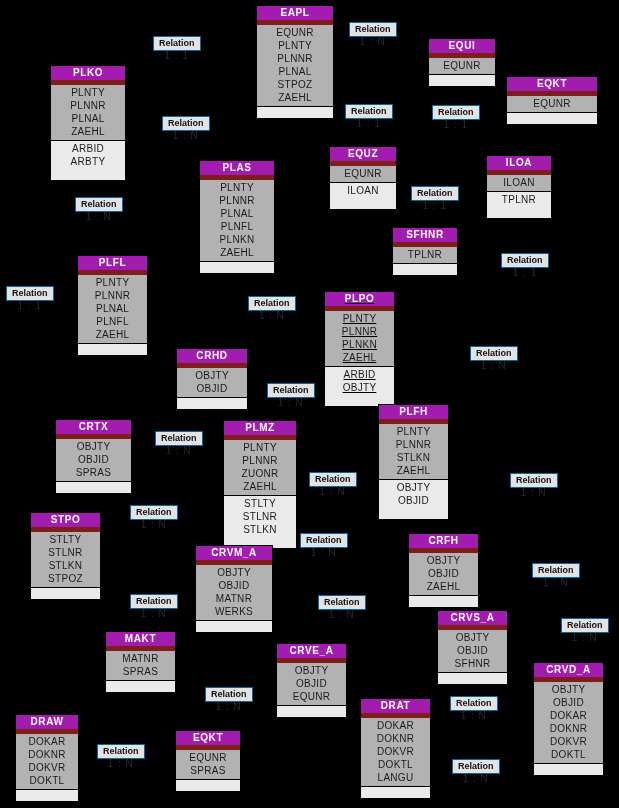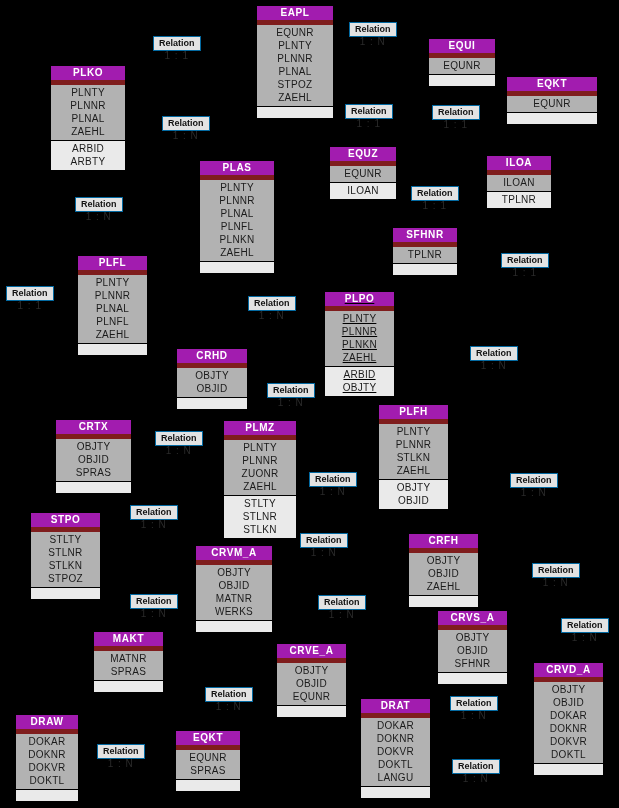--- a/index.html
+++ b/index.html
@@ -38,21 +38,21 @@
     font-size:10px;
     line-height:13px;
     height:13px;
     letter-spacing:0.3px;
   }
   .entity .enon{
     background:#eaeaea;
     color:#1b1b1b;
     text-align:center;
     border-top:1px solid #000;
-    padding:1px 0 2px 0;
+    padding:1px 0 12px 0;
   }
   .entity .enon .fld{
     font-size:10px;
     line-height:13px;
     height:13px;
     letter-spacing:0.3px;
   }
   .entity .enon.empty{
     height:11px;padding:0;
   }
@@ -262,21 +262,21 @@
     </div>
     <div class="entity" style="left: 437px; top: 610px; width: 71px;">
       <div class="ehead">CRVS_A</div>
       <div class="ekeys">
         <div class="fld">OBJTY</div>
         <div class="fld">OBJID</div>
         <div class="fld">SFHNR</div>
       </div>
       <div class="enon empty"></div>
     </div>
-    <div class="entity" style="left: 93px; top: 631px; width: 71px;">
+    <div class="entity" style="left: 105px; top: 631px; width: 71px;">
       <div class="ehead">MAKT</div>
       <div class="ekeys">
         <div class="fld">MATNR</div>
         <div class="fld">SPRAS</div>
       </div>
       <div class="enon empty"></div>
     </div>
     <div class="entity" style="left: 276px; top: 643px; width: 71px;">
       <div class="ehead">CRVE_A</div>
       <div class="ekeys">

